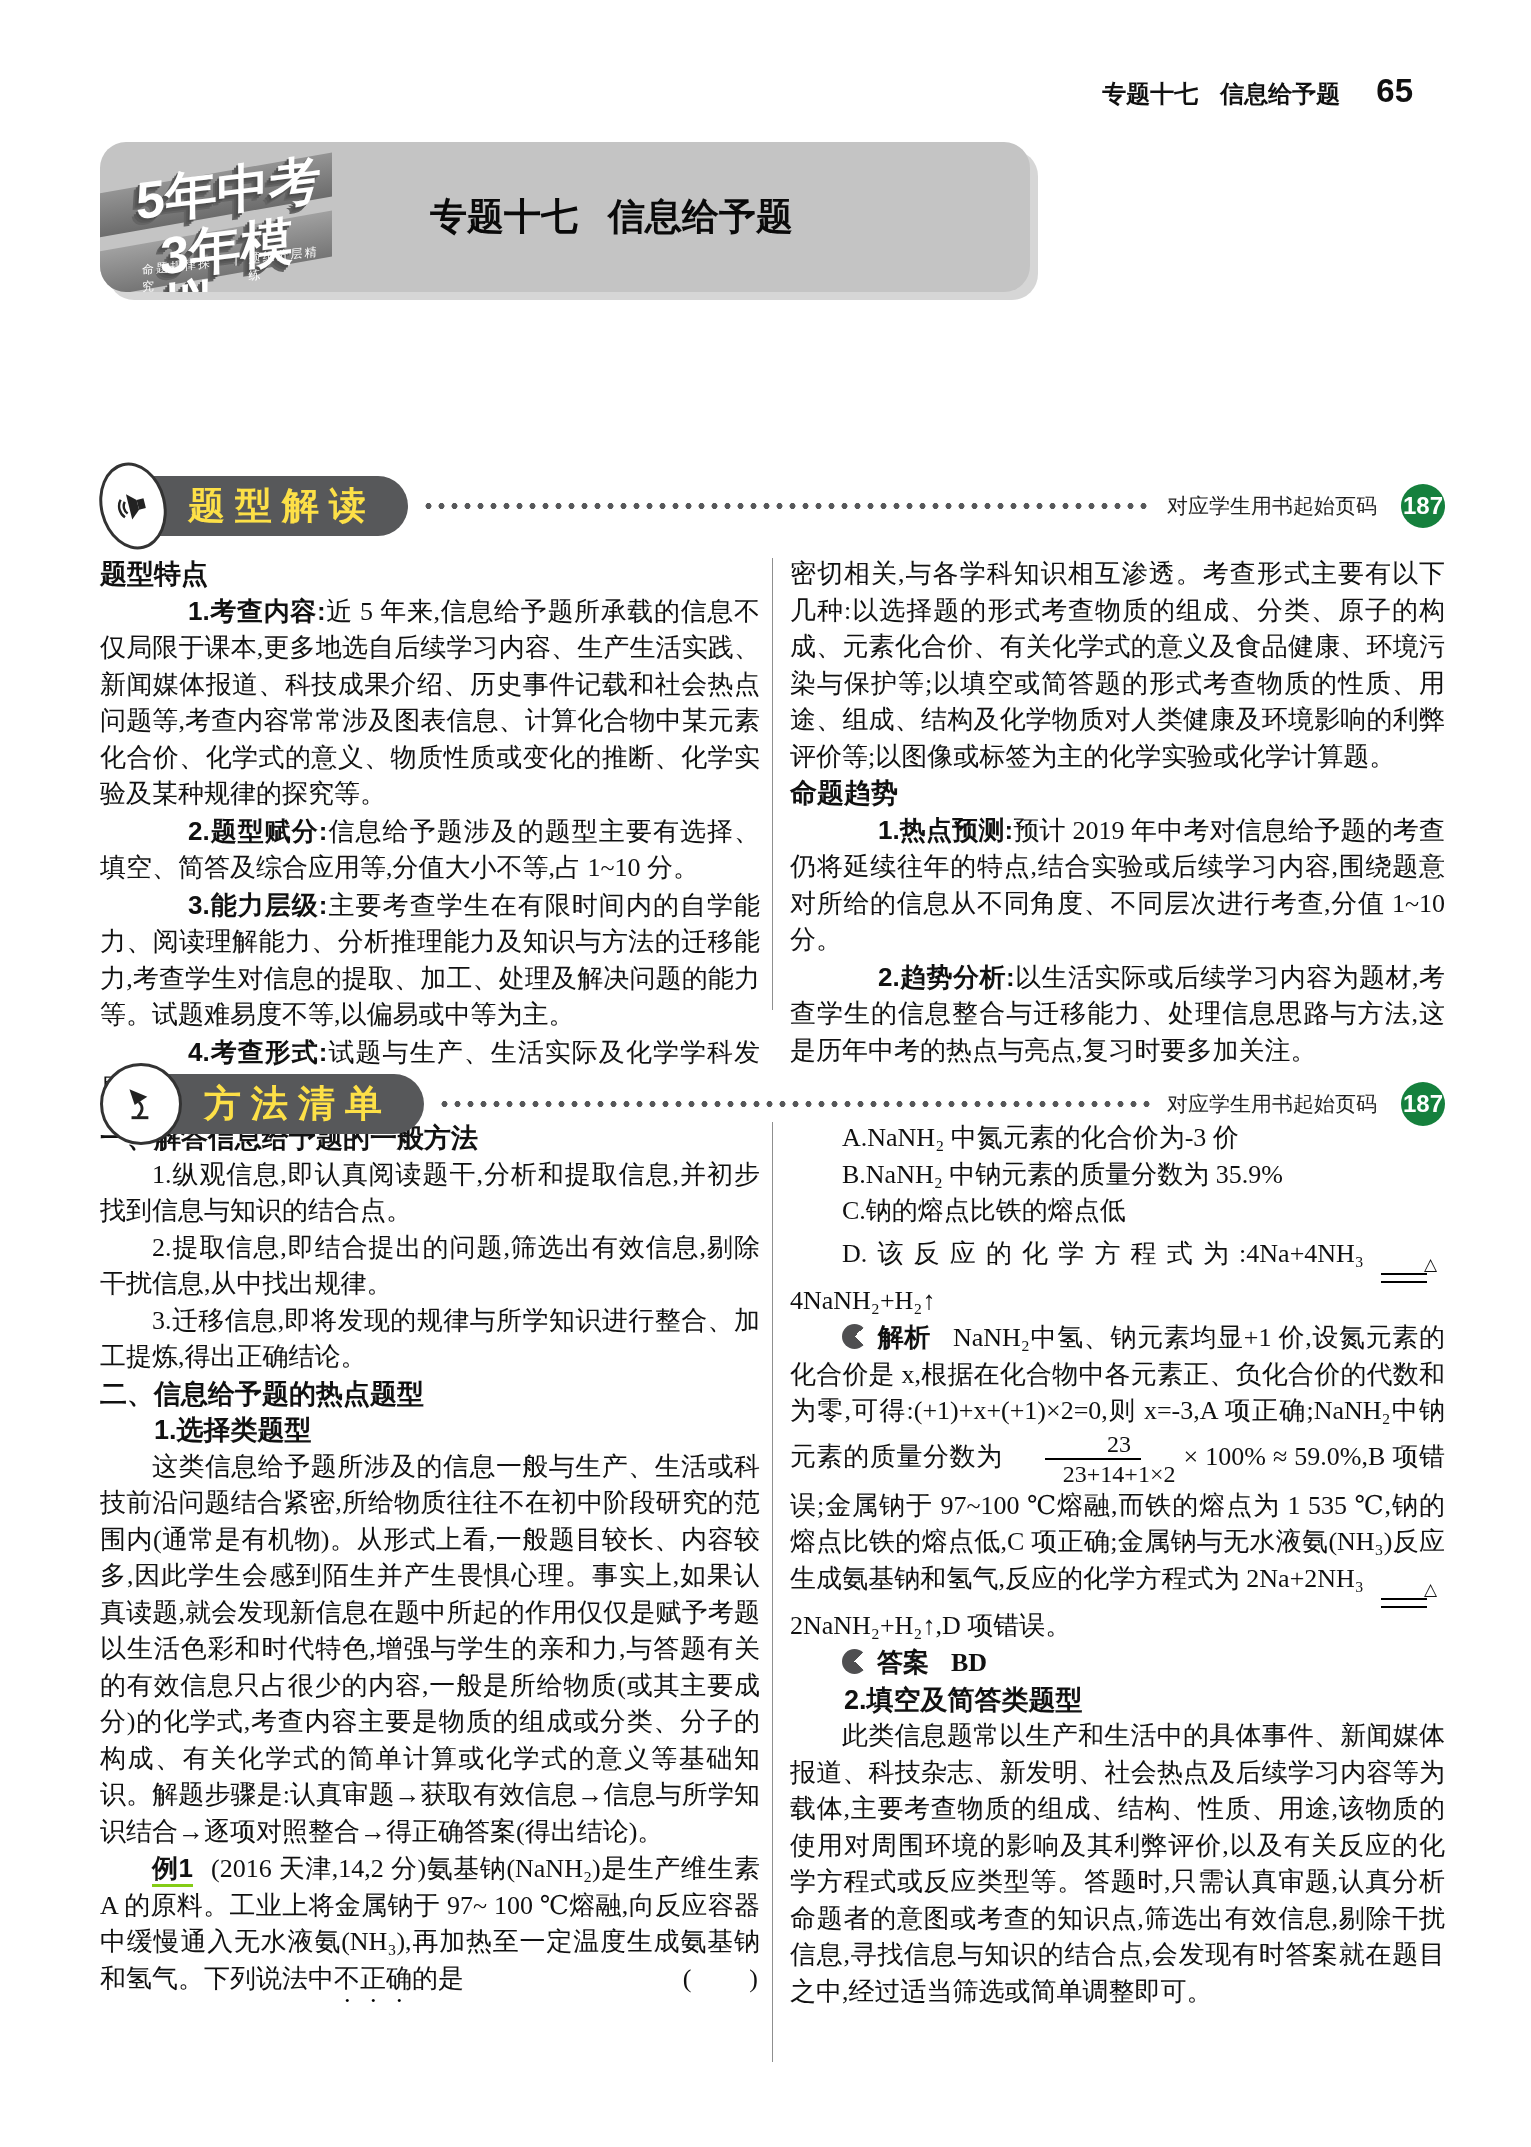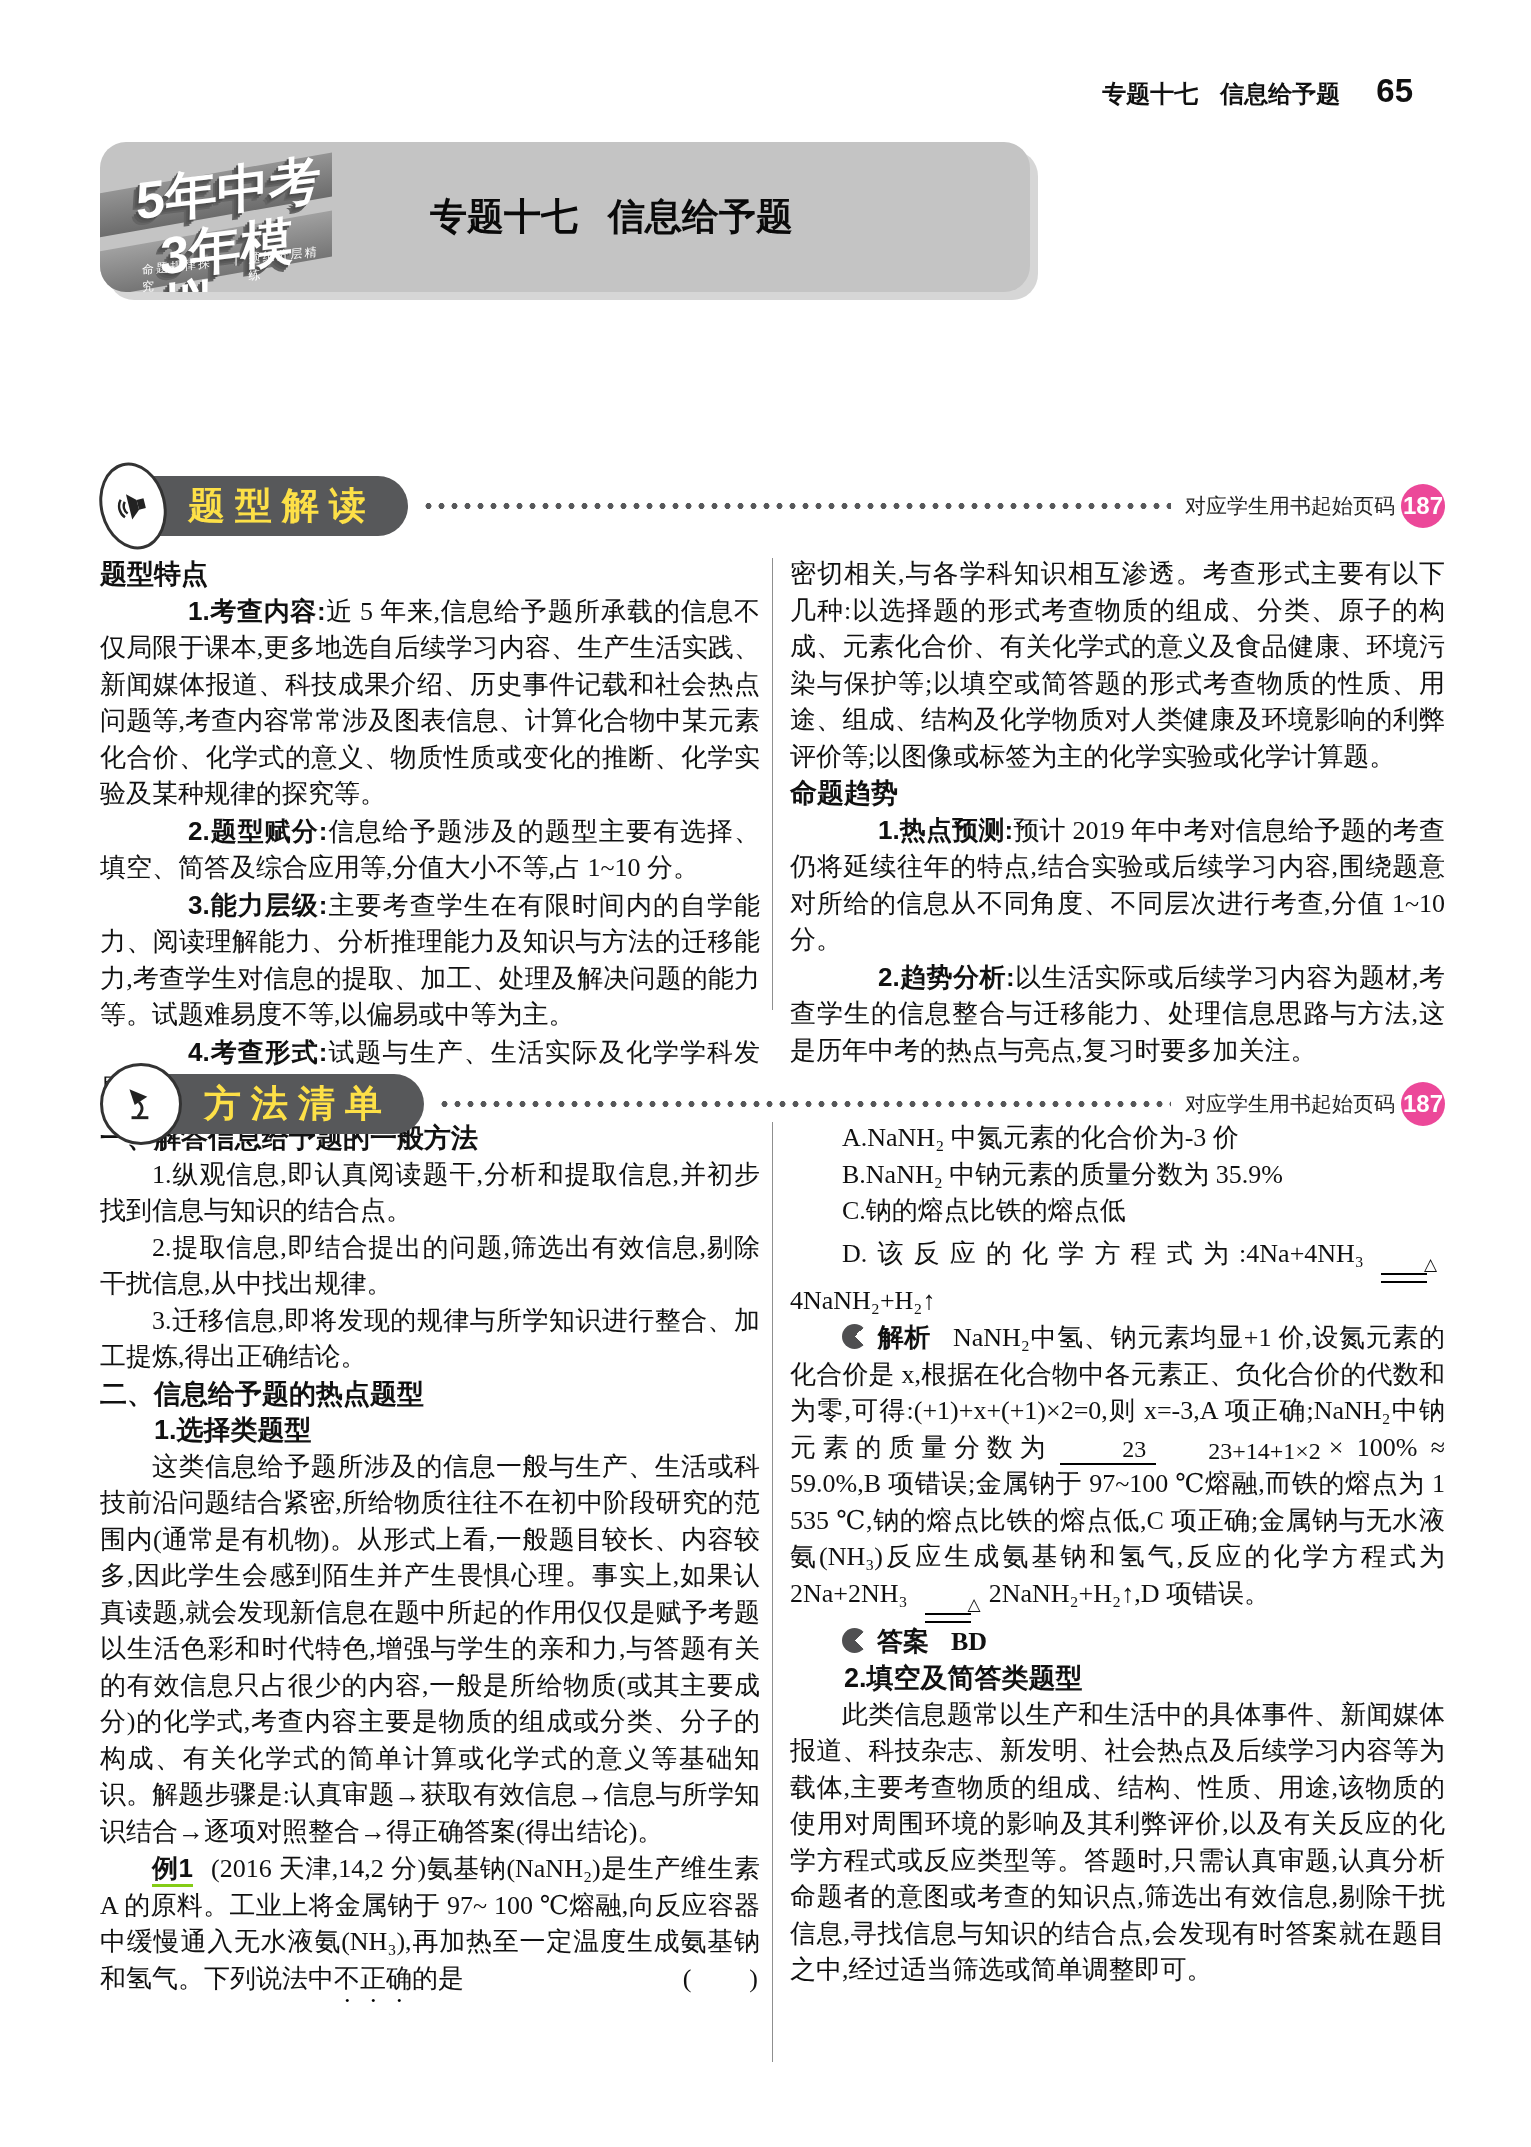--- a/index.html
+++ b/index.html
@@ -36,21 +36,21 @@
   .sec-icon.ellipse{width:60px;height:82px;border-radius:50%;transform:rotate(-14deg);}
   .sec-icon.circle{width:76px;height:76px;border-radius:50%;}
   .sec-pill{margin-left:-42px;background:#57585a;color:#fde047;border-radius:40px;height:60px;
             display:flex;align-items:center;padding:0 32px 0 64px;z-index:1;
             font-family:"Liberation Sans","DejaVu Sans",sans-serif;font-weight:bold;font-size:37px;letter-spacing:10px;}
   .dots{flex:1;height:10px;margin:0 14px;
         background-image:radial-gradient(circle,#57585a 2.7px,rgba(0,0,0,0) 3.3px);
         background-size:13px 10px;background-repeat:repeat-x;background-position:0 center;}
   .pageref{display:flex;align-items:center;flex:0 0 auto;}
   .pageref-label{font-size:21px;color:#222;}
-  .badge{width:44px;height:44px;border-radius:50%;background:#ec4899;color:#fff;margin-left:6px;
+  .badge{width:44px;height:44px;border-radius:50%;background:#15803d;color:#fff;margin-left:24px;
          display:flex;align-items:center;justify-content:center;
          font-family:"Liberation Sans","DejaVu Sans",sans-serif;font-weight:bold;font-size:24px;}
 
   
   .cols{position:absolute;left:100px;width:1345px;display:grid;grid-template-columns:660px 655px;column-gap:30px;}
   .vdivider{position:absolute;left:672px;top:2px;width:1px;background:#8f8f8f;}
   .col{font-size:26px;line-height:36.5px;text-align:justify;}
   .para{margin:0;text-indent:2em;}
   .para.noindent{text-indent:0;}
   .lead{font-weight:bold;font-family:"Liberation Sans","DejaVu Sans",sans-serif;margin-left:36px;}
@@ -61,21 +61,21 @@
   .ex-label{font-weight:bold;font-family:"Liberation Sans","DejaVu Sans",sans-serif;
             border-bottom:3px solid #84cc16;padding-bottom:1px;margin-right:18px;}
   .emph{-webkit-text-emphasis:filled dot #000;text-emphasis:filled dot #000;
         -webkit-text-emphasis-position:under right;text-emphasis-position:under right;}
   .paren{float:right;letter-spacing:2px;}
 
   
   .eq-stack{display:inline-flex;flex-direction:column;align-items:center;vertical-align:-8px;margin:0 8px;}
   .eq-delta{font-size:17px;line-height:17px;}
   .eq-bar{width:46px;height:6px;border-top:2px solid #000;border-bottom:2px solid #000;}
-  .frac{display:inline-flex;flex-direction:row;align-items:flex-end;vertical-align:middle;margin:0 8px;
+  .frac{display:inline-flex;flex-direction:column;align-items:center;vertical-align:middle;margin:0 8px;
         font-size:24px;line-height:28px;}
   .frac-num{padding:0 10px;border-bottom:2px solid #000;}
   .pacman{display:inline-block;width:25px;height:25px;border-radius:50%;vertical-align:-3px;margin-right:10px;
           background:conic-gradient(from 45deg,rgba(0,0,0,0) 0 88deg,#4f4f51 88deg 360deg);}
   .ans-label{font-weight:bold;font-family:"Liberation Sans","DejaVu Sans",sans-serif;margin-right:22px;}
   .ans-value{font-weight:bold;}
   .opt{margin:0;text-indent:2em;}
   .opt-d{margin-top:6px;}
 </style>
 </head>

